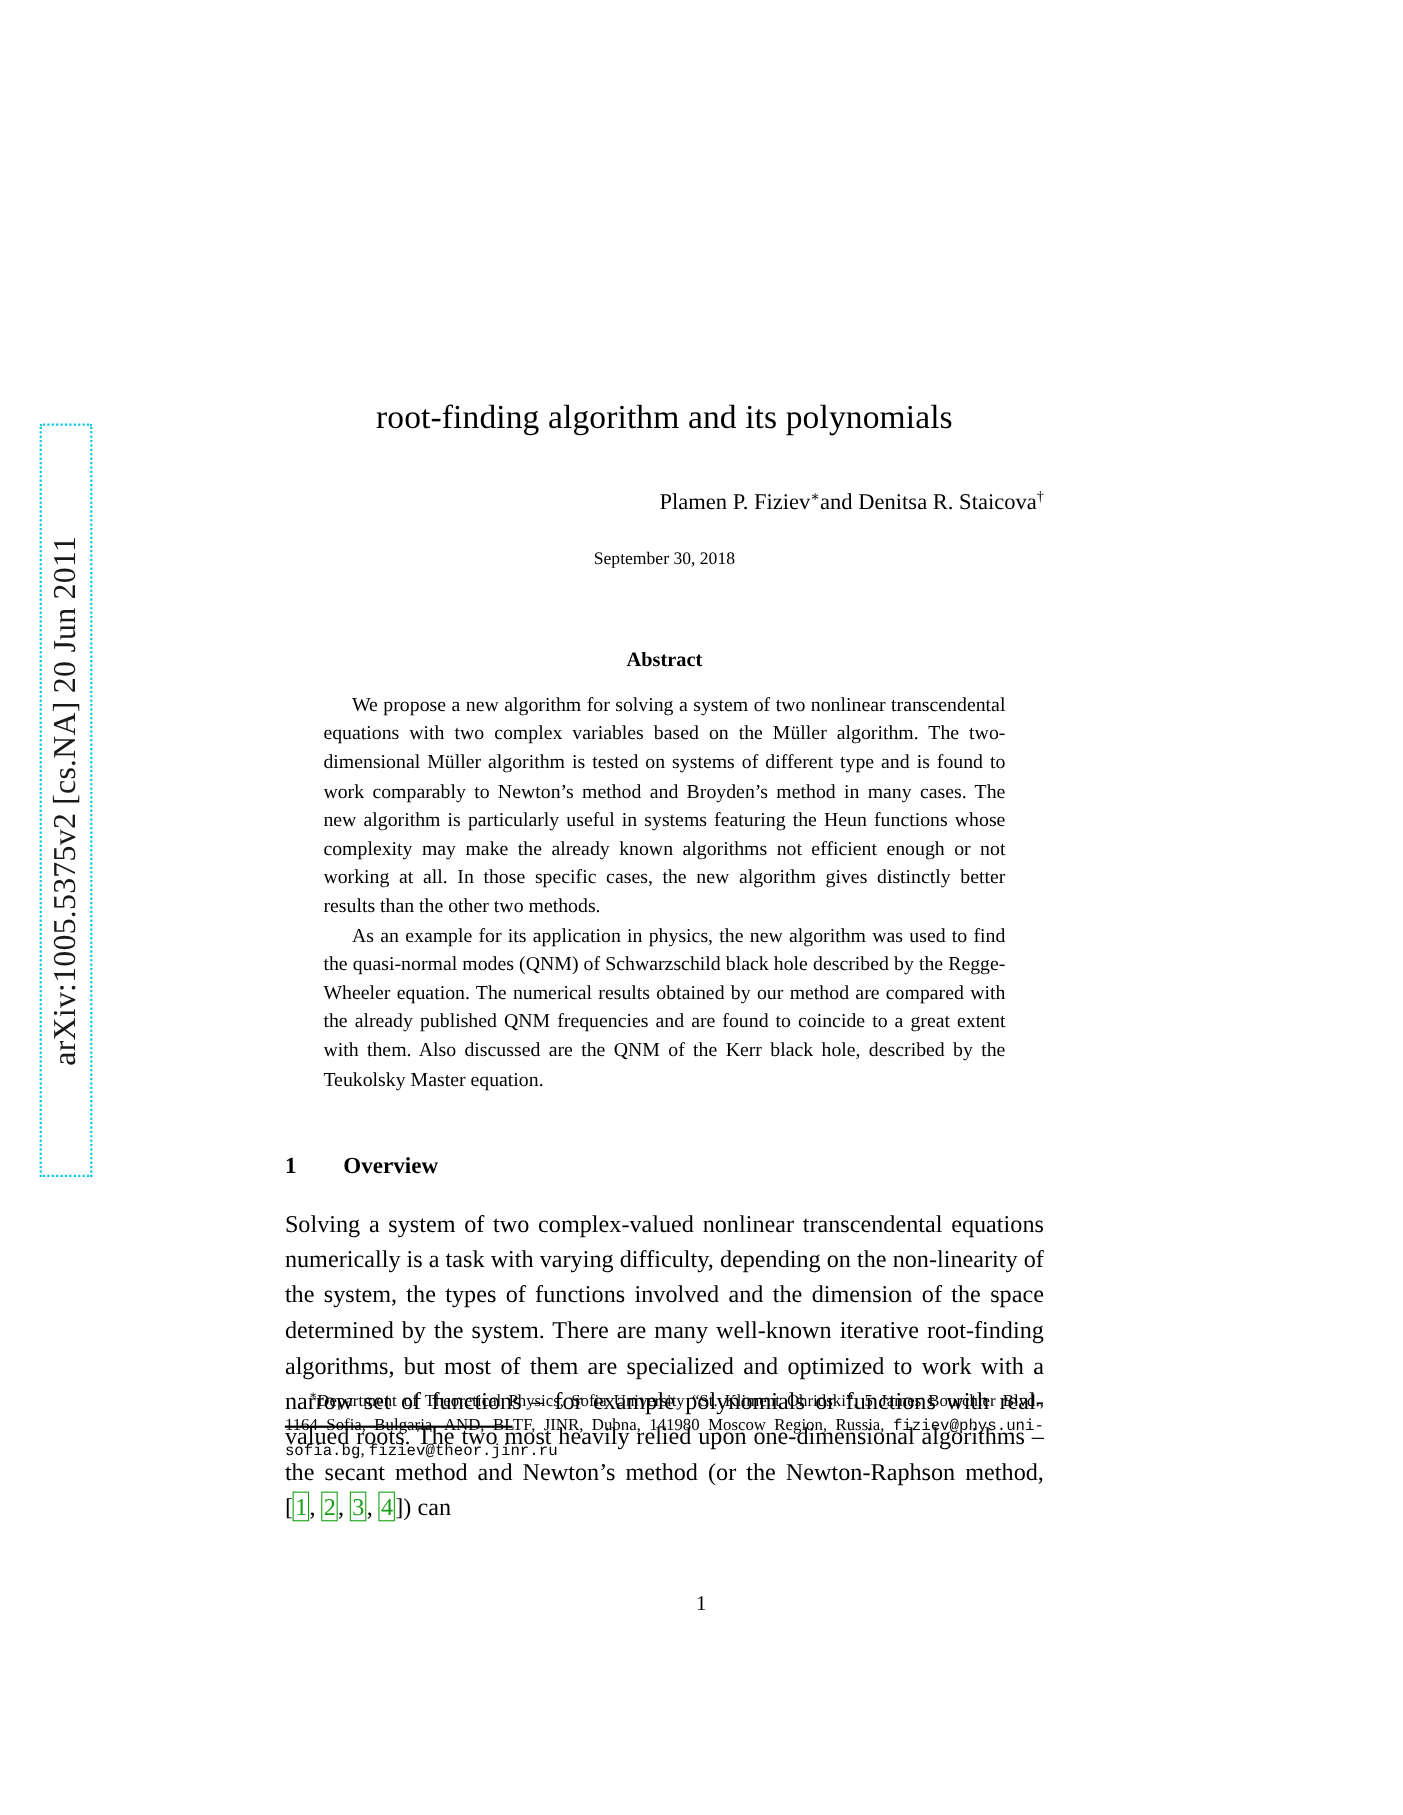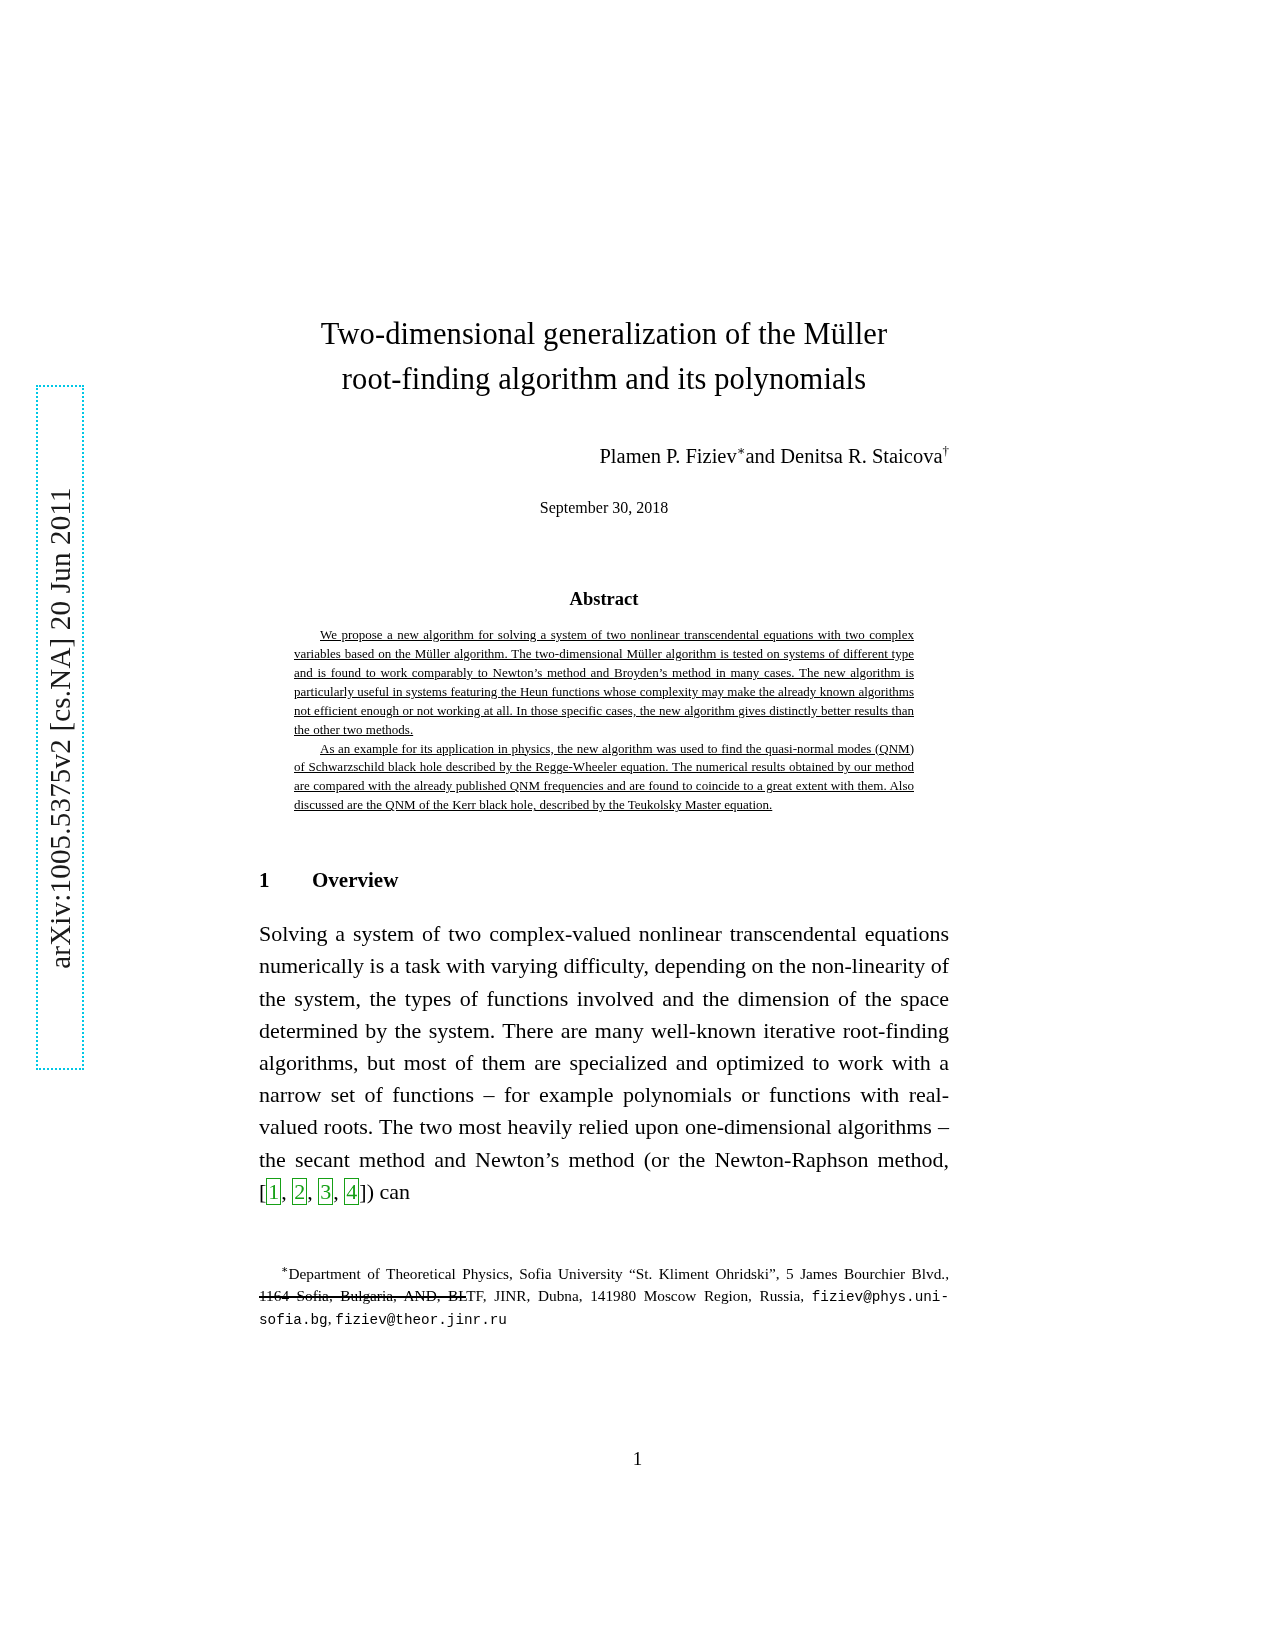--- a/index.html
+++ b/index.html
@@ -81,26 +81,25 @@
   }
   .abstract-heading {
     margin: 0;
     font-size: 18.5px;
     font-weight: bold;
     text-align: center;
   }
   .abstract-para {
     margin: 0;
     padding-top: 16px;
-    font-size: 13px;
+    font-size: 18px;
     line-height: 1.455;
     text-align: justify;
     text-indent: 26px;
     hyphens: none;
-    text-decoration: underline;
   }
   .abstract-para.second { padding-top: 0; }
 
   
   .section-heading {
     margin: 0;
     padding-top: 53px;
     font-size: 21px;
     font-weight: bold;
     text-align: left;
@@ -167,21 +166,21 @@
 
 <div id="page">
 
   <div id="arxiv-stamp">
     <span class="stamp-text">arXiv:1005.5375v2  [cs.NA]  20 Jun 2011</span>
   </div>
 
   <div id="content">
 
     <h1 class="doc-title">
-      <span>Two-dimensional generalization of the Müller</span><br>
+      <br>
       <span>root-finding algorithm and its polynomials</span>
     </h1>
 
     <p class="authors"><span>Plamen P. Fiziev</span><sup>∗</sup><span>and Denitsa R. Staicova</span><sup>†</sup></p>
 
     <p class="pubdate">September 30, 2018</p>
 
     <div id="abstract-block">
       <p class="abstract-heading">Abstract</p>
       <p class="abstract-para">We propose a new algorithm for solving a system of two nonlinear transcendental equations with two complex variables based on the Müller algorithm. The two-dimensional Müller algorithm is tested on systems of different type and is found to work comparably to Newton’s method and Broyden’s method in many cases. The new algorithm is particularly useful in systems featuring the Heun functions whose complexity may make the already known algorithms not efficient enough or not working at all. In those specific cases, the new algorithm gives distinctly better results than the other two methods.</p>

